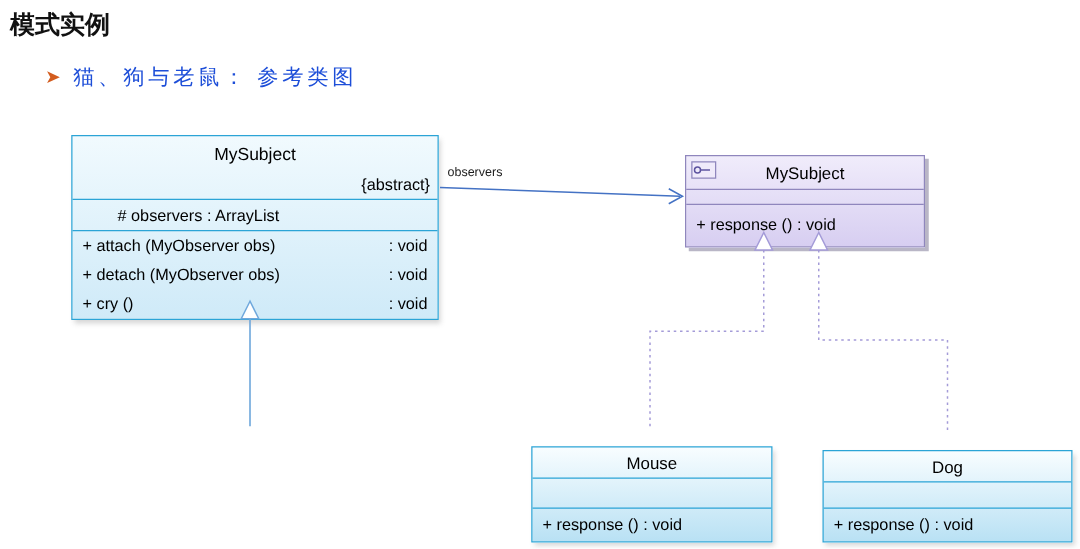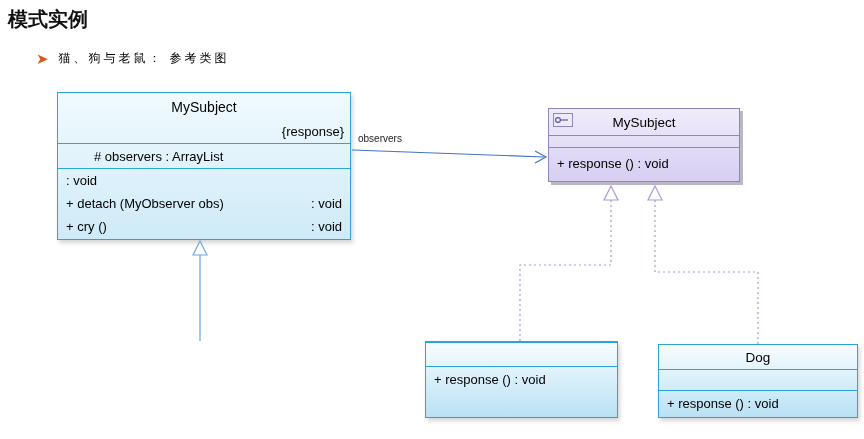--- a/index.html
+++ b/index.html
@@ -3,26 +3,26 @@
 <meta charset="utf-8">
 <style>
   html,body{margin:0;padding:0;background:#fff;}
   .canvas{position:relative;width:864px;height:439px;background:#ffffff;overflow:hidden;
           font-family:"Liberation Sans",sans-serif;color:#000;}
 
   
   .page-title{position:absolute;left:8px;top:6px;font-size:20px;font-weight:bold;color:#111;}
   .subtitle-row{position:absolute;left:36px;top:50px;display:flex;align-items:center;gap:10px;}
   .bullet{font-size:15px;color:#d35c1e;line-height:1;}
-  .subtitle{font-family:"Liberation Serif",serif;font-size:12px;letter-spacing:3px;color:#000000;}
+  .subtitle{font-family:"Liberation Serif",serif;font-size:17px;letter-spacing:3px;color:#1d4ed8;}
 
   
   .uml-box{position:absolute;border:1px solid #2ba4d6;
            background:linear-gradient(180deg,#f8fdff 0%,#b9e1f4 100%);
-           font-size:13px;box-shadow:2px 3px 4px rgba(120,120,120,.30);box-sizing:border-box;}
+           font-size:13px;box-shadow:2px 3px 4px rgba(120,120,120,.30);box-sizing:border-box;margin-top:16px;}
   .cls-header{display:flex;align-items:center;justify-content:center;position:relative;}
   .cls-name{font-size:13.5px;}
   .cmp{border-top:1px solid #2ba4d6;box-sizing:border-box;}
   .row{display:flex;align-items:center;padding:0 8px;box-sizing:border-box;}
   .row.split{justify-content:space-between;}
 
   
   .subject{left:57px;top:92px;width:294px;height:148px;
            background:linear-gradient(180deg,#f1fafe 0%,#cfeaf8 100%);}
   .subject .head{height:50px;position:relative;}
@@ -70,25 +70,26 @@
   <div class="page-title">模式实例</div>
 
   <div class="subtitle-row">
     <span class="bullet">➤</span>
     <span class="subtitle">猫、狗与老鼠： 参考类图</span>
   </div>
 
   <div class="uml-box subject">
     <div class="head">
       <div class="cls-name">MySubject</div>
-      <div class="stereo">{response}</div>
+      <div class="stereo">{abstract}</div>
     </div>
     <div class="cmp row attr-row"># observers : ArrayList</div>
     <div class="cmp">
       <div class="row split m-row">
+        <span>+ attach (MyObserver obs)</span>
         <span>: void</span>
       </div>
       <div class="row split m-row">
         <span>+ detach (MyObserver obs)</span>
         <span>: void</span>
       </div>
       <div class="row split m-row">
         <span>+ cry ()</span>
         <span>: void</span>
       </div>
@@ -104,20 +105,23 @@
         </svg>
       </span>
       <span class="cls-name">MySubject</span>
     </div>
     <div class="cmp obs-empty"></div>
     <div class="cmp row m-row">+ response () : void</div>
   </div>
 
 
   <div class="uml-box mousebox">
+    <div class="cls-header head">
+      <span class="cls-name">Mouse</span>
+    </div>
     <div class="cmp empty"></div>
     <div class="cmp row m-row">+ response () : void</div>
   </div>
 
   <div class="uml-box dogbox">
     <div class="cls-header head">
       <span class="cls-name">Dog</span>
     </div>
     <div class="cmp empty"></div>
     <div class="cmp row m-row">+ response () : void</div>

